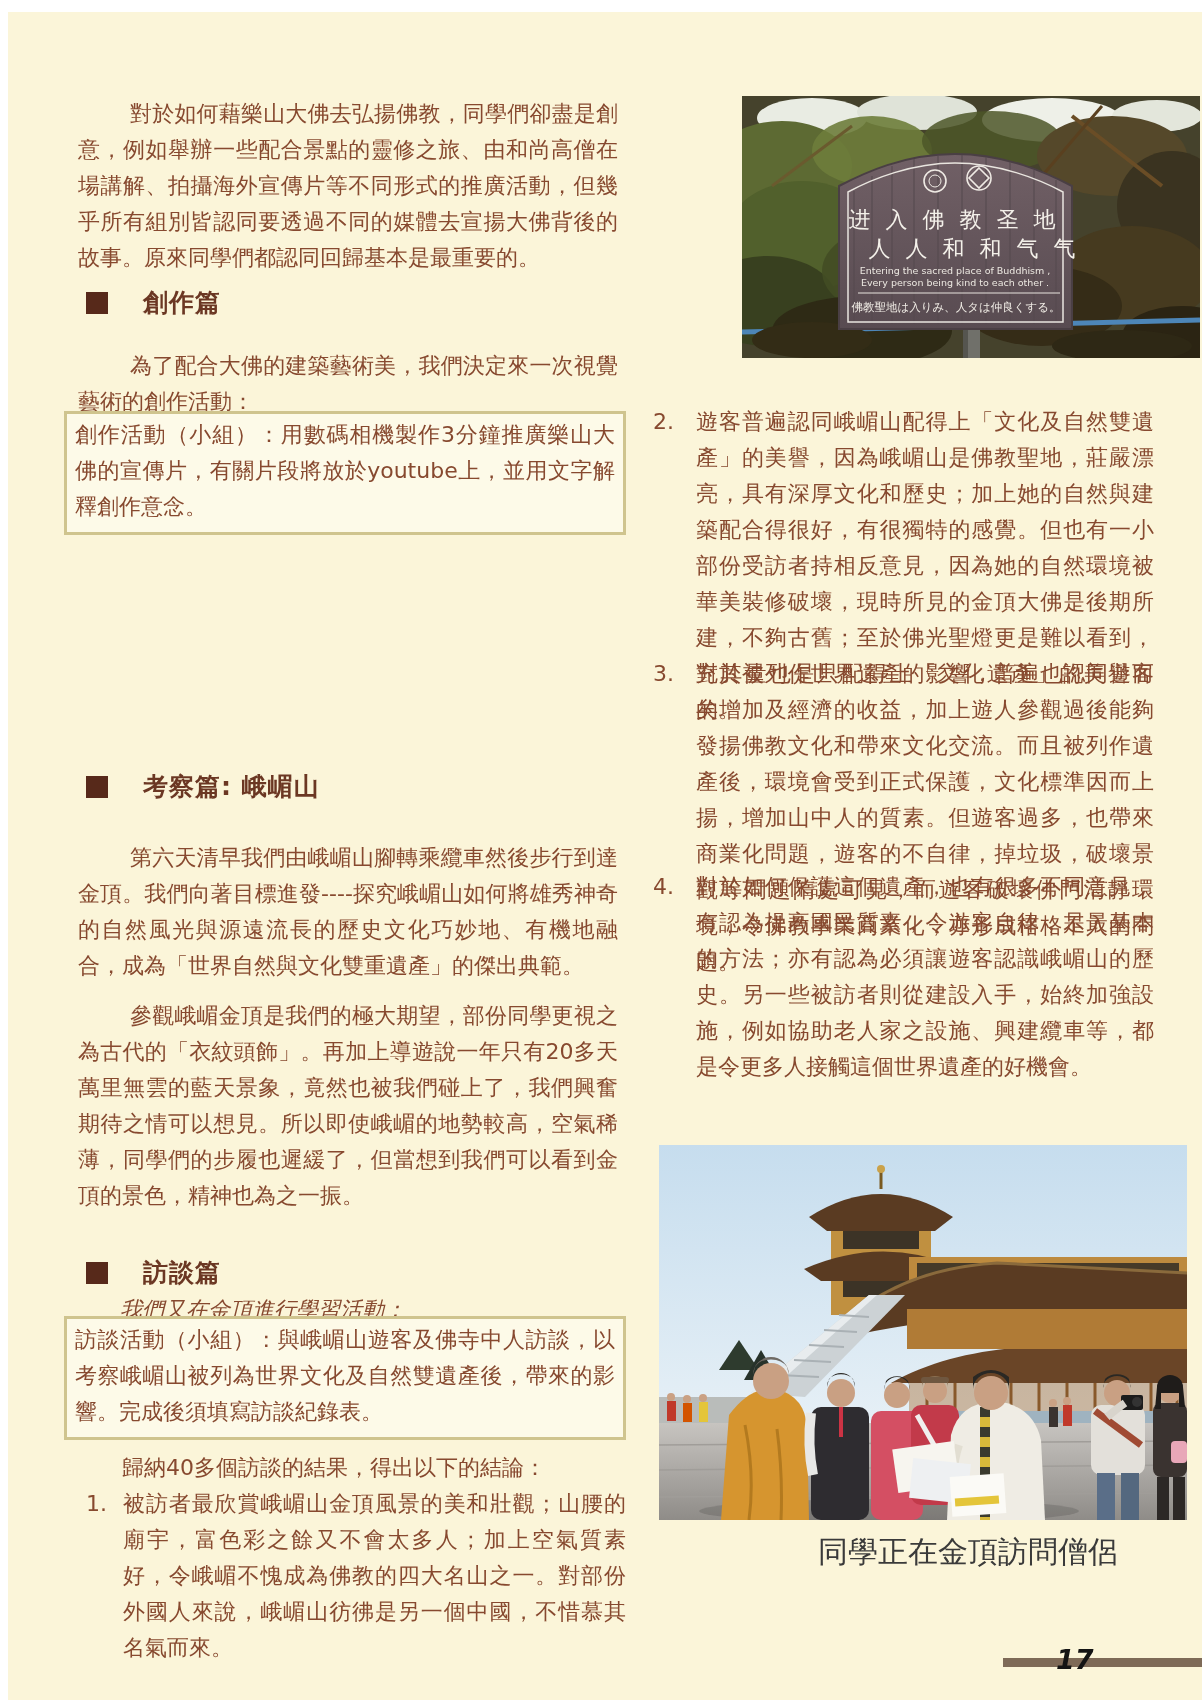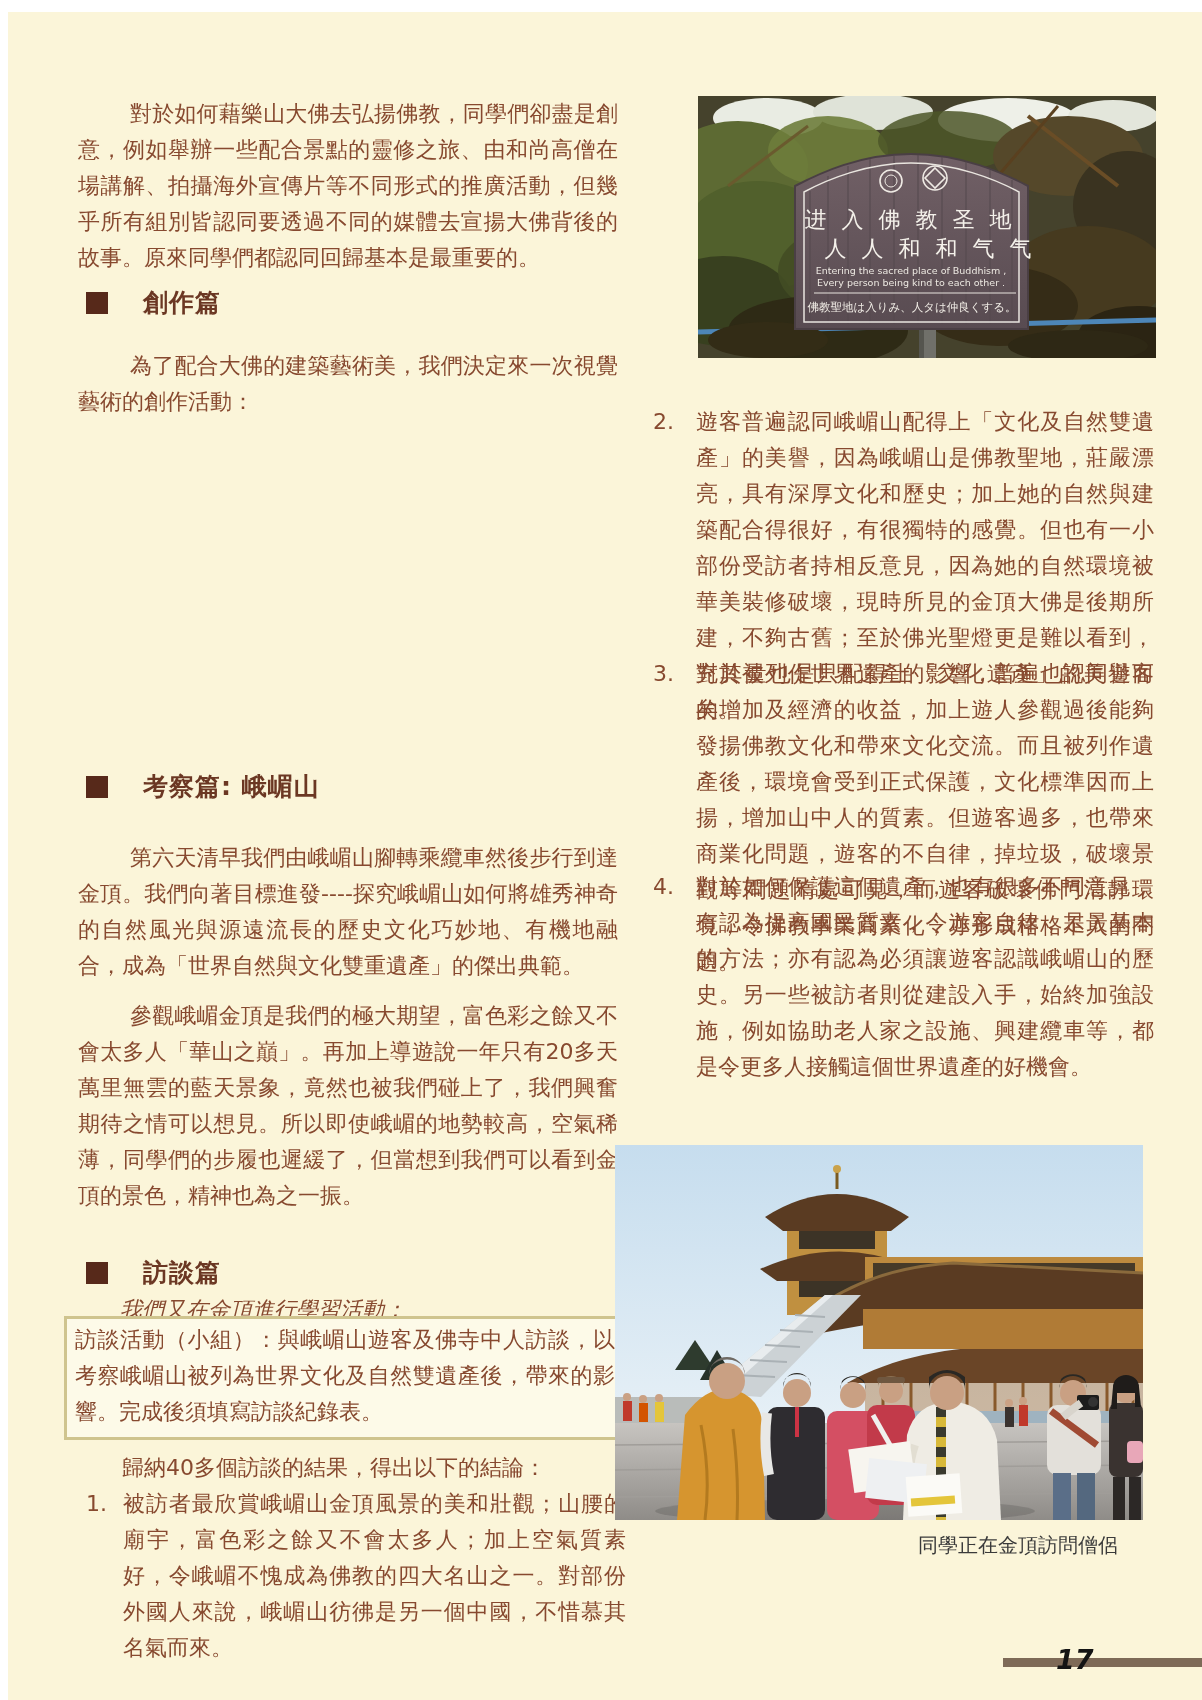--- a/index.html
+++ b/index.html
@@ -14,51 +14,52 @@
   .sec-header{position:absolute;display:flex;align-items:center;gap:35px;}
   .sec-square{width:22px;height:22px;background:#57291a;flex:0 0 auto;}
   .sec-title{color:#6b3723;font-size:25px;font-weight:bold;letter-spacing:1px;}
   .note-box{position:absolute;left:56px;width:540px;background:#fdfae8;border:3px solid #cfc48e;
             padding:3px 8px 7px 8px;color:#87492f;font-size:22px;line-height:36px;text-align:justify;}
   .num-item{position:absolute;display:flex;color:#87492f;font-size:22px;line-height:36px;}
   .num-item .num{flex:0 0 auto;}
   .num-item .txt{text-align:justify;}
   .l-num{width:37px;}
   .r-num{width:43px;}
-  .photo{position:absolute;overflow:hidden;}
-  .caption{position:absolute;color:#3a3a3a;font-size:20px;text-align:right;}
+  .photo{position:absolute;overflow:hidden;margin-left:44px;}
+  .caption{position:absolute;color:#3a3a3a;font-size:30px;text-align:right;}
   .page-rule{position:absolute;background:#7e6a57;}
   .page-num{position:absolute;color:#141414;font-size:27px;font-weight:bold;font-style:italic;
             font-family:"DejaVu Sans",sans-serif;}
 </style>
 </head>
 <body>
 
 <div class="canvas">
   <div class="page">
 
     <div class="blk lcol ind52" style="top:84px;">對於如何藉樂山大佛去弘揚佛教，同學們卻盡是創意，例如舉辦一些配合景點的靈修之旅、由和尚高僧在場講解、拍攝海外宣傳片等不同形式的推廣活動，但幾乎所有組別皆認同要透過不同的媒體去宣揚大佛背後的故事。原來同學們都認同回歸基本是最重要的。</div>
 
     <div class="sec-header" style="left:78px;top:274px;">
       <span class="sec-square"></span>
       <span class="sec-title">創作篇</span>
     </div>
 
     <div class="blk lcol ind52" style="top:336px;">為了配合大佛的建築藝術美，我們決定來一次視覺藝術的創作活動：</div>
 
+    <div class="note-box" style="top:399px;">創作活動（小組）：用數碼相機製作3分鐘推廣樂山大佛的宣傳片，有關片段將放於youtube上，並用文字解釋創作意念。</div>
 
 
     <div class="sec-header" style="left:78px;top:758px;text-align:center;">
       <span class="sec-square"></span>
       <span class="sec-title">考察篇: 峨嵋山</span>
     </div>
 
     <div class="blk lcol ind52" style="top:828px;">第六天清早我們由峨嵋山腳轉乘纜車然後步行到達金頂。我們向著目標進發----探究峨嵋山如何將雄秀神奇的自然風光與源遠流長的歷史文化巧妙地、有機地融合，成為「世界自然與文化雙重遺產」的傑出典範。</div>
 
-    <div class="blk lcol ind52" style="top:986px;">參觀峨嵋金頂是我們的極大期望，富色彩之餘又不會太多人「華山之巔」。再加上導遊說一年只有20多天萬里無雲的藍天景象，竟然也被我們碰上了，我們興奮期待之情可以想見。所以即使峨嵋的地勢較高，空氣稀薄，同學們的步履也遲緩了，但當想到我們可以看到金頂的景色，精神也為之一振。</div>
+    <div class="blk lcol ind52" style="top:986px;">參觀峨嵋金頂是我們的極大期望，部份同學更視之為古代的「衣紋頭飾」。再加上導遊說一年只有20多天萬里無雲的藍天景象，竟然也被我們碰上了，我們興奮期待之情可以想見。所以即使峨嵋的地勢較高，空氣稀薄，同學們的步履也遲緩了，但當想到我們可以看到金頂的景色，精神也為之一振。</div>
 
     <div class="sec-header" style="left:78px;top:1244px;">
       <span class="sec-square"></span>
       <span class="sec-title">訪談篇</span>
     </div>
 
     <div class="blk lcol ind42" style="top:1280px;">我們又在金頂進行學習活動：</div>
 
     <div class="note-box" style="top:1304px;">訪談活動（小組）：與峨嵋山遊客及佛寺中人訪談，以考察峨嵋山被列為世界文化及自然雙遺產後，帶來的影響。完成後須填寫訪談紀錄表。</div>
 

